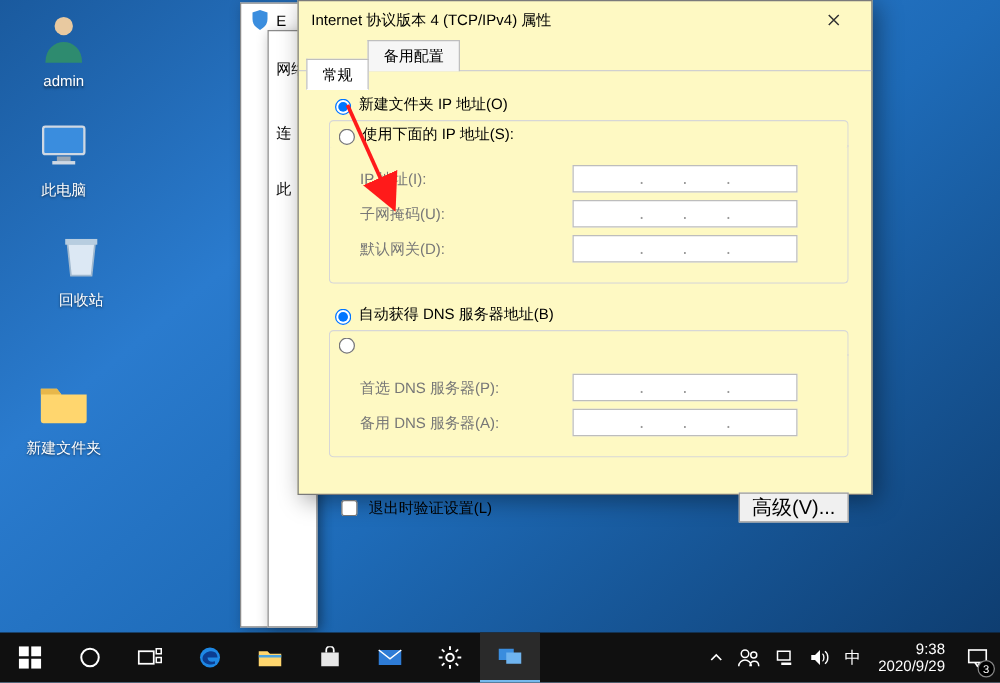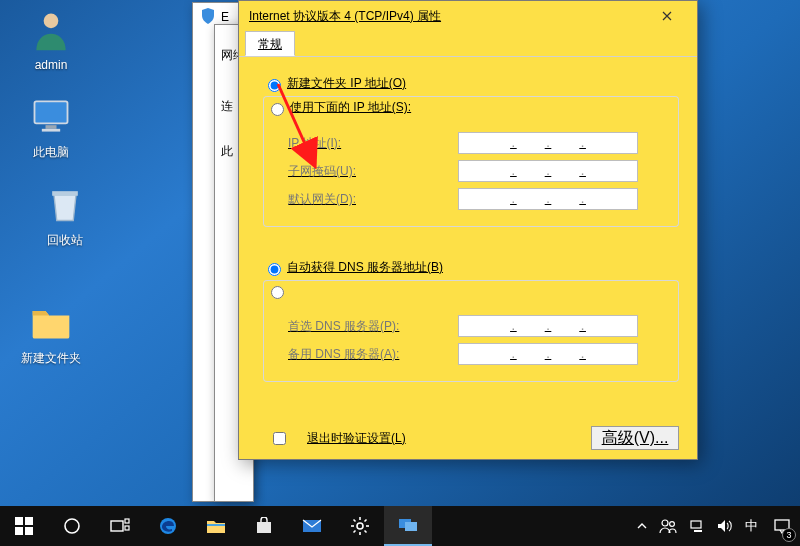--- a/index.html
+++ b/index.html
@@ -16,46 +16,45 @@
   .desktop { position: absolute; inset: 0; }
   .dicon { position: absolute; width: 74px; text-align: center; color: #fff; font-size: 12px; }
   .dicon .glyph { width: 48px; height: 48px; margin: 0 auto 4px; display: flex; align-items: center; justify-content: center; }
   .dicon .label { text-shadow: 0 1px 2px rgba(0,0,0,.6); }
   .user-glyph svg, .pc-glyph svg, .bin-glyph svg, .folder-glyph svg { width: 44px; height: 44px; }
   
   .bgwin { position: absolute; background: #fff; border: 1px solid #8a8a8a; box-shadow: 2px 2px 10px rgba(0,0,0,.3); }
   .bgwin .titlebar { height: 28px; padding: 5px 8px; font-size: 12px; }
   
   .dialog {
-    position: absolute; left: 238px; top: 0; width: 460px; height: 460px;
-    background: #fde047; border: 1px solid #7a7a7a;
+    position: absolute; left: 238px; top: 0; width: 460px; height: 396px;
+    background: #fef9c3; border: 1px solid #7a7a7a;
     box-shadow: 4px 4px 18px rgba(0,0,0,.4);
-    text-decoration: underline;
   }
   .dialog .titlebar {
     height: 30px; display: flex; align-items: center; padding: 0 10px;
     font-size: 12px;
   }
   .closex { margin-left: auto; width: 40px; height: 28px; display: flex; align-items: center; justify-content: center; cursor: default; }
   .closex svg { width: 10px; height: 10px; }
   .tabs { height: 26px; border-bottom: 1px solid #d0d0d0; display: flex; padding-left: 6px; margin-top: 0; }
   .tab { padding: 4px 12px 3px; border: 1px solid #bfbfbf; border-bottom: none; background: #f6f6f6; margin-right: -1px; font-size: 12px; position: relative; top: 1px; }
-  .tab.active { background: #fff; border-bottom: 1px solid #fff; z-index: 2; top: 0; }
+  .tab.active { background: #fff; border-bottom: 1px solid #fff; z-index: 2; top: 16px; }
   .content { padding: 14px 18px 10px; position: relative; }
   .infotext { line-height: 1.6; margin-bottom: 18px; }
   .radio-row { display: flex; align-items: center; margin: 4px 0 4px 6px; }
   .radio-row input { margin-right: 6px; }
-  .field-block { border: 1px solid #d7d7d7; border-top: none; border-radius: 0 0 4px 4px; padding: 10px 10px 10px 24px; margin: -2px 0 32px 6px; }
+  .field-block { border: 1px solid #d7d7d7; border-top: none; border-radius: 0 0 4px 4px; padding: 10px 10px 10px 24px; margin: -2px 0 16px 6px; }
   .radio-head { border: 1px solid #d7d7d7; border-bottom: none; border-radius: 4px 4px 0 0; padding: 2px 0 2px 2px; margin-left: 6px; }
   .field-row { display: flex; align-items: center; margin: 6px 0; }
   .field-row .lbl { width: 170px; color: #777; }
   .ipbox { flex: 0 0 180px; height: 22px; border: 1px solid #bdbdbd; background: #fff; display: flex; align-items: center; justify-content: center; color: #999; font-family: monospace; font-size: 11px; }
   .ipbox span { padding: 0 14px; }
   .footer { display: flex; align-items: center; padding: 2px 18px 12px; }
-  .chk { display: flex; align-items: center; gap: 18px; margin-left: 12px; }
+  .chk { display: flex; align-items: center; gap: 6px; margin-left: 12px; }
   .btn { margin-left: auto; height: 24px; min-width: 88px; border: 1px solid #9a9a9a; background: #f0f0f0; font-size: 16px; }
   
   .arrow { position: absolute; left: 268px; top: 78px; pointer-events: none; }
   
   .taskbar { position: absolute; left: 0; right: 0; bottom: 0; height: 40px; background: #101010; display: flex; align-items: center; color: #fff; }
   .tbtn { width: 48px; height: 40px; display: flex; align-items: center; justify-content: center; }
   .tbtn.active { background: #2a2a2a; border-bottom: 2px solid #76b9ed; }
   .tray { margin-left: auto; display: flex; align-items: center; height: 40px; }
   .trayitem { padding: 0 6px; height: 40px; display: flex; align-items: center; justify-content: center; font-size: 11px; }
   .clock { display: flex; flex-direction: column; align-items: flex-end; padding: 2px 8px; line-height: 1.2; }
@@ -131,20 +130,21 @@
     <span>Internet 协议版本 4 (TCP/IPv4) 属性</span>
     <div class="closex">
       <svg viewBox="0 0 10 10">
           <path d="M1 1l8 8M9 1l-8 8" stroke="#333" stroke-width="1.2"></path>
         </svg>
     </div>
   </div>
 
   <div class="tabs">
     <div class="tab active">常规</div>
+    <div class="tab">备用配置</div>
   </div>
 
   <div class="content">
 
     <div class="group">
       <div class="radio-row">
         <input type="radio" name="ipmode" checked="" style="">
         <label>新建文件夹 IP 地址(O)</label>
       </div>
       <div class="radio-head">
@@ -316,20 +316,24 @@
           <rect x="5" y="11" width="8" height="2" fill="#fff"></rect>
         </svg>
     </div>
     <div class="trayitem">
       <svg width="16" height="14" viewBox="0 0 16 14">
           <path d="M1 5h3l4-4v12l-4-4H1z" fill="#fff"></path>
           <path d="M10 4c1.5 1 1.5 5 0 6M12 2c3 2 3 8 0 10" fill="none" stroke="#fff" stroke-width="1.1"></path>
         </svg>
     </div>
     <div class="trayitem" style="font-size:13px;">中</div>
+    <div class="clock">
+      <span>9:38</span>
+      <span>2020/9/29</span>
+    </div>
     <div class="notif">
       <svg width="18" height="16" viewBox="0 0 18 16">
           <rect x="2" y="2" width="14" height="10" fill="none" stroke="#fff" stroke-width="1.3"></rect>
           <path d="M7 12l2 3 2-3" fill="none" stroke="#fff" stroke-width="1.3"></path>
         </svg>
       <div class="badge">3</div>
     </div>
   </div>
 </div>
 

